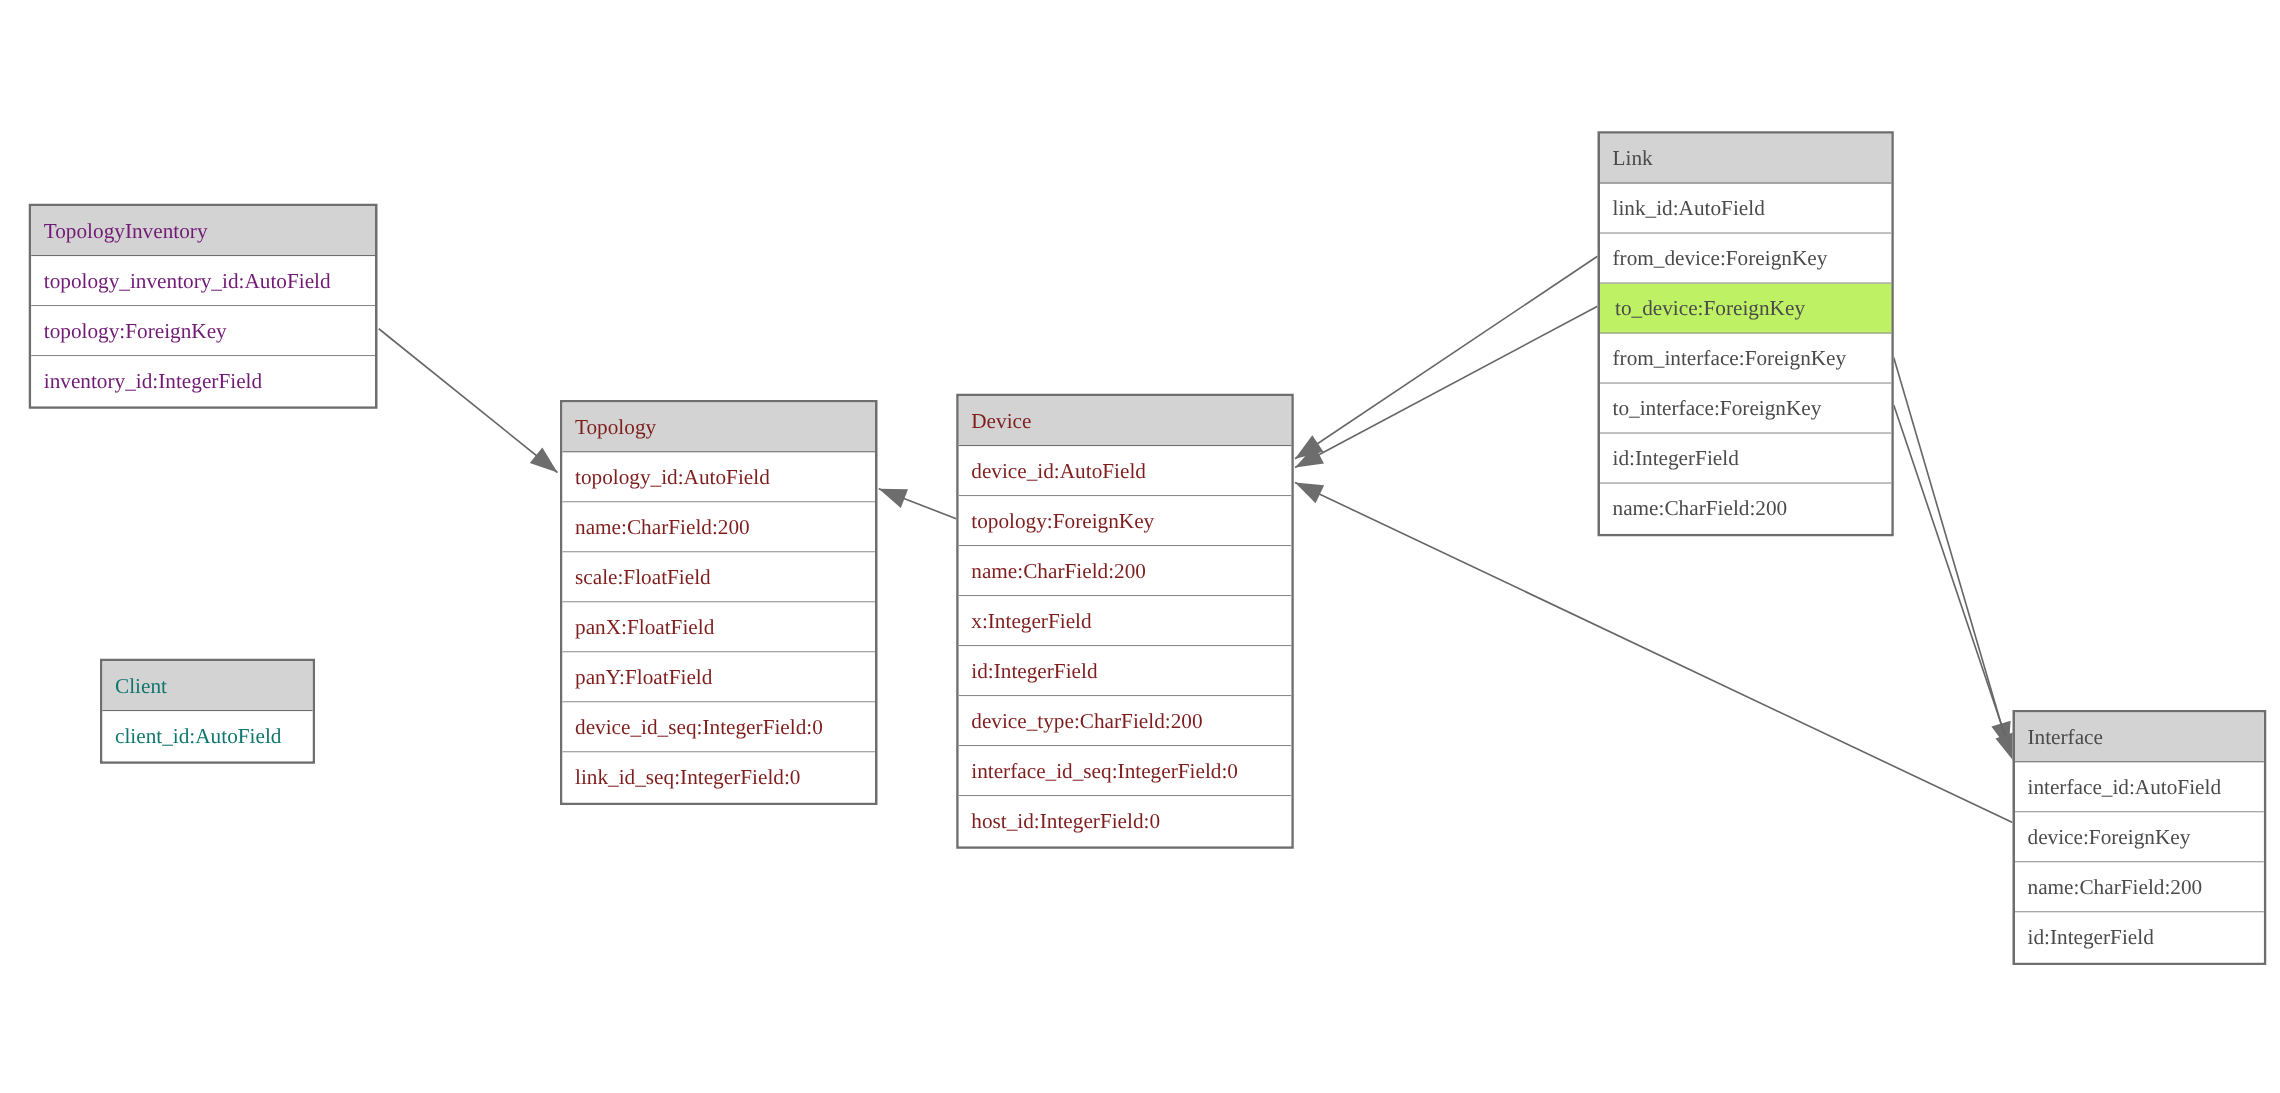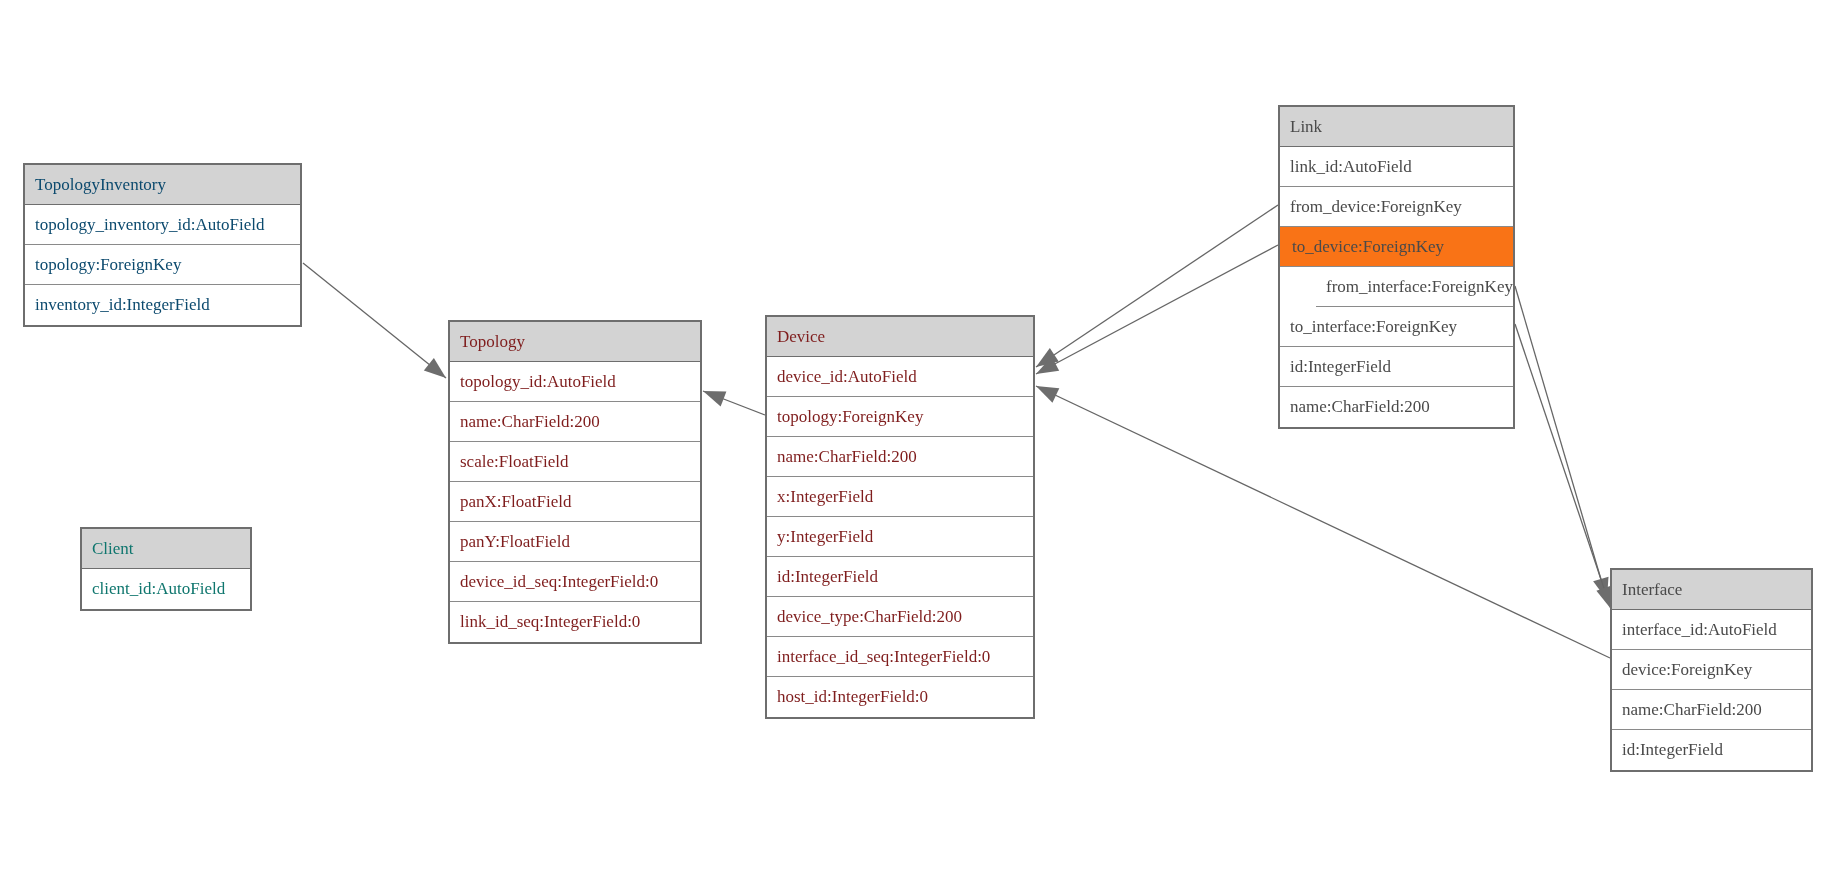--- a/index.html
+++ b/index.html
@@ -75,21 +75,21 @@
         <line class="edge-line" x1="303" y1="263" x2="446" y2="378" stroke="#666666" marker-end="url(#arrowhead)"></line>
         <line class="edge-line" x1="765" y1="415" x2="703" y2="391" stroke="#666666" marker-end="url(#arrowhead)"></line>
         <line class="edge-line" x1="1278" y1="205" x2="1036" y2="367" stroke="#666666" marker-end="url(#arrowhead)"></line>
         <line class="edge-line" x1="1278" y1="245" x2="1036" y2="374" stroke="#666666" marker-end="url(#arrowhead)"></line>
         <line class="edge-line" x1="1610" y1="658" x2="1036" y2="386" stroke="#666666" marker-end="url(#arrowhead)"></line>
         <line class="edge-line" x1="1515" y1="286" x2="1607" y2="600" stroke="#666666" marker-end="url(#arrowhead)"></line>
         <line class="edge-line" x1="1515" y1="324" x2="1611" y2="609" stroke="#666666" marker-end="url(#arrowhead)"></line>
       </g>
   </svg>
   <div id="nodes">
-      <div class="table-node" style="left: 23px; top: 163px; width: 279px; border-color: rgb(110, 110, 110); color: #0c4a6e;">
+      <div class="table-node" style="left: 23px; top: 163px; width: 279px; border-color: rgb(110, 110, 110); color: #701a75;">
         <div class="table-header" style="background: rgb(211, 211, 211); border-bottom-color: rgb(110, 110, 110);">TopologyInventory</div>
         <div class="table-row" style="background: rgb(255, 255, 255); border-bottom-color: rgb(138, 138, 138);">topology_inventory_id:AutoField</div>
         <div class="table-row" style="background: rgb(255, 255, 255); border-bottom-color: rgb(138, 138, 138);">topology:ForeignKey</div>
         <div class="table-row" style="background: rgb(255, 255, 255); border-bottom-color: rgb(138, 138, 138);">inventory_id:IntegerField</div>
       </div>
       <div class="table-node" style="left: 448px; top: 320px; width: 254px; border-color: rgb(110, 110, 110); color: #7f1d1d;">
         <div class="table-header" style="background: rgb(211, 211, 211); border-bottom-color: rgb(110, 110, 110);">Topology</div>
         <div class="table-row" style="background: rgb(255, 255, 255); border-bottom-color: rgb(138, 138, 138);">topology_id:AutoField</div>
         <div class="table-row" style="background: rgb(255, 255, 255); border-bottom-color: rgb(138, 138, 138);">name:CharField:200</div>
         <div class="table-row" style="background: rgb(255, 255, 255); border-bottom-color: rgb(138, 138, 138);">scale:FloatField</div>
@@ -101,32 +101,31 @@
       <div class="table-node" style="left: 80px; top: 527px; width: 172px; border-color: rgb(110, 110, 110); color: #0f766e;">
         <div class="table-header" style="background: rgb(211, 211, 211); border-bottom-color: rgb(110, 110, 110);">Client</div>
         <div class="table-row" style="background: rgb(255, 255, 255); border-bottom-color: rgb(138, 138, 138);">client_id:AutoField</div>
       </div>
       <div class="table-node" style="left: 765px; top: 315px; width: 270px; border-color: rgb(110, 110, 110); color: #7f1d1d;">
         <div class="table-header" style="background: rgb(211, 211, 211); border-bottom-color: rgb(110, 110, 110);">Device</div>
         <div class="table-row" style="background: rgb(255, 255, 255); border-bottom-color: rgb(138, 138, 138); font-family: Liberation Serif, serif;">device_id:AutoField</div>
         <div class="table-row" style="background: rgb(255, 255, 255); border-bottom-color: rgb(138, 138, 138);">topology:ForeignKey</div>
         <div class="table-row" style="background: rgb(255, 255, 255); border-bottom-color: rgb(138, 138, 138);">name:CharField:200</div>
         <div class="table-row" style="background: rgb(255, 255, 255); border-bottom-color: rgb(138, 138, 138);">x:IntegerField</div>
-        <div class="table-row" style="background: rgb(255, 255, 255); border-bottom-color: rgb(138, 138, 138);">y:IntegerField</div>
         <div class="table-row" style="background: rgb(255, 255, 255); border-bottom-color: rgb(138, 138, 138);">id:IntegerField</div>
         <div class="table-row" style="background: rgb(255, 255, 255); border-bottom-color: rgb(138, 138, 138);">device_type:CharField:200</div>
         <div class="table-row" style="background: rgb(255, 255, 255); border-bottom-color: rgb(138, 138, 138);">interface_id_seq:IntegerField:0</div>
         <div class="table-row" style="background: rgb(255, 255, 255); border-bottom-color: rgb(138, 138, 138);">host_id:IntegerField:0</div>
       </div>
       <div class="table-node" style="left: 1278px; top: 105px; width: 237px; border-color: rgb(110, 110, 110); color: rgb(74, 74, 74);">
         <div class="table-header" style="background: rgb(211, 211, 211); border-bottom-color: rgb(110, 110, 110);">Link</div>
         <div class="table-row" style="background: rgb(255, 255, 255); border-bottom-color: rgb(138, 138, 138);">link_id:AutoField</div>
         <div class="table-row" style="background: rgb(255, 255, 255); border-bottom-color: rgb(138, 138, 138);">from_device:ForeignKey</div>
-        <div class="table-row" style="background: #f97316; border-bottom-color: rgb(138, 138, 138); padding-left: 12px;">to_device:ForeignKey</div>
-        <div class="table-row" style="background: rgb(255, 255, 255); border-bottom-color: rgb(138, 138, 138); margin-left: 36px;">from_interface:ForeignKey</div>
+        <div class="table-row" style="background: #bef264; border-bottom-color: rgb(138, 138, 138); padding-left: 12px;">to_device:ForeignKey</div>
+        <div class="table-row" style="background: rgb(255, 255, 255); border-bottom-color: rgb(138, 138, 138);">from_interface:ForeignKey</div>
         <div class="table-row" style="background: rgb(255, 255, 255); border-bottom-color: rgb(138, 138, 138);">to_interface:ForeignKey</div>
         <div class="table-row" style="background: rgb(255, 255, 255); border-bottom-color: rgb(138, 138, 138);">id:IntegerField</div>
         <div class="table-row" style="background: rgb(255, 255, 255); border-bottom-color: rgb(138, 138, 138);">name:CharField:200</div>
       </div>
       <div class="table-node" style="left: 1610px; top: 568px; width: 203px; border-color: rgb(110, 110, 110); color: rgb(74, 74, 74);">
         <div class="table-header" style="background: rgb(211, 211, 211); border-bottom-color: rgb(110, 110, 110);">Interface</div>
         <div class="table-row" style="background: rgb(255, 255, 255); border-bottom-color: rgb(138, 138, 138);">interface_id:AutoField</div>
         <div class="table-row" style="background: rgb(255, 255, 255); border-bottom-color: rgb(138, 138, 138);">device:ForeignKey</div>
         <div class="table-row" style="background: rgb(255, 255, 255); border-bottom-color: rgb(138, 138, 138);">name:CharField:200</div>
         <div class="table-row" style="background: rgb(255, 255, 255); border-bottom-color: rgb(138, 138, 138);">id:IntegerField</div>

